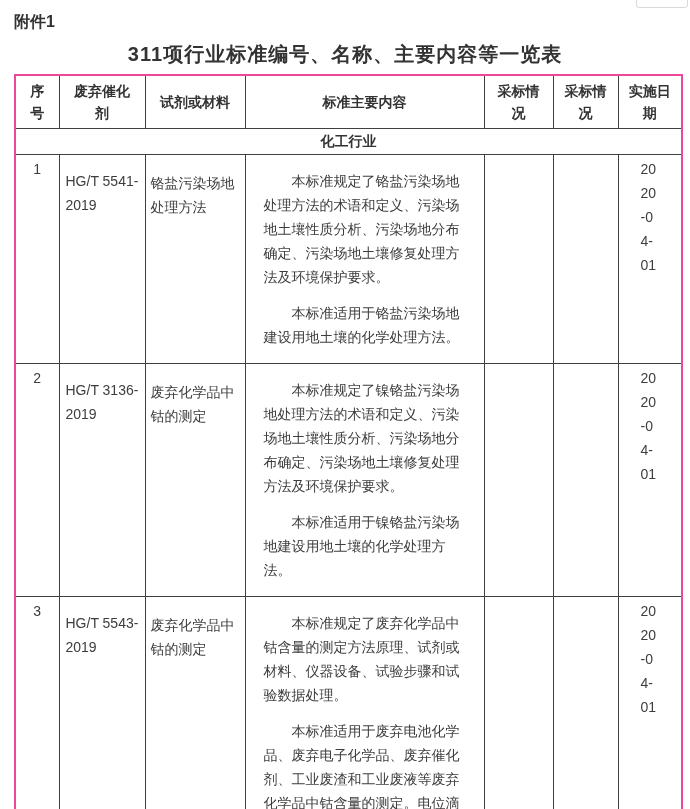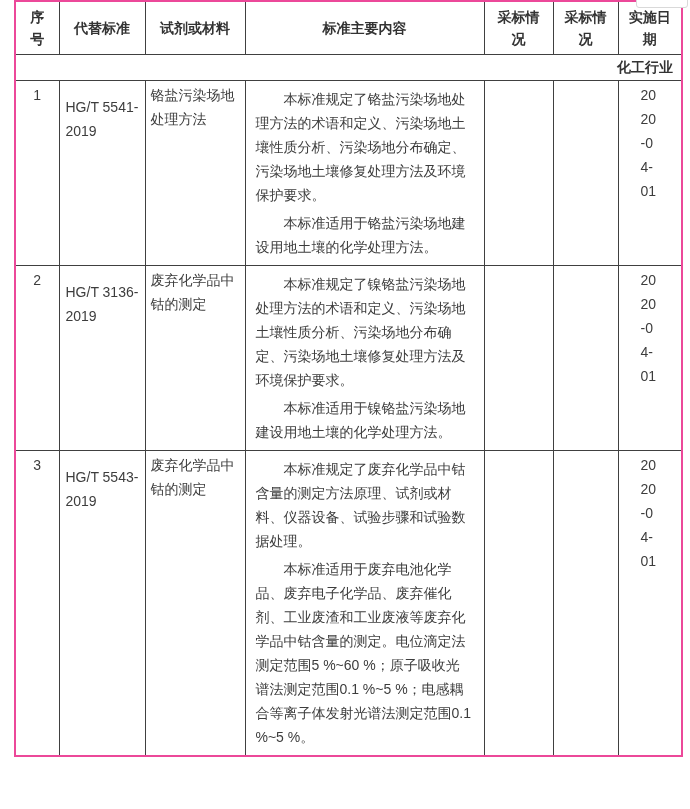--- a/index.html
+++ b/index.html
@@ -67,67 +67,69 @@
   }
   td.cell-no {
     text-align: center;
     padding: 2px 2px;
   }
   td.cell-code {
     padding: 14px 6px;
     word-break: break-all;
   }
   td.cell-name {
-    padding: 2px 5px;
+    padding: 16px 5px;
   }
   td.cell-content {
     padding: 2px 6px;
   }
   td.cell-content p {
-    margin: 4px;
+    margin: 12px;
     text-indent: 2em;
   }
   td.cell-empty {
     padding: 2px 4px;
   }
   td.cell-date {
     padding: 2px 22px;
     word-break: break-all;
   }
   tr.section-row td {
     font-weight: bold;
     color: #333333;
-    text-align: right;
+    text-align: center;
     padding: 1px 8px;
     line-height: 23px;
   }
 </style>
 </head>
 <body>
 
 <div class="page">
 
   <div class="corner-box"></div>
 
+  <div class="attachment">附件1</div>
 
+  <div class="doc-title">311项行业标准编号、名称、主要内容等一览表</div>
 
   <table class="std-table">
     <colgroup>
       <col style="width:44px">
       <col style="width:86px">
       <col style="width:100px">
       <col style="width:239px">
       <col style="width:69px">
       <col style="width:65px">
       <col style="width:64px">
     </colgroup>
     <thead>
       <tr>
         <th>序号</th>
-        <th>代替标准</th>
+        <th>废弃催化剂</th>
         <th>试剂或材料</th>
         <th>标准主要内容</th>
         <th>采标情况</th>
         <th>采标情况</th>
         <th>实施日期</th>
       </tr>
     </thead>
     <tbody>
       <tr class="section-row">
         <td colspan="7">化工行业</td>

